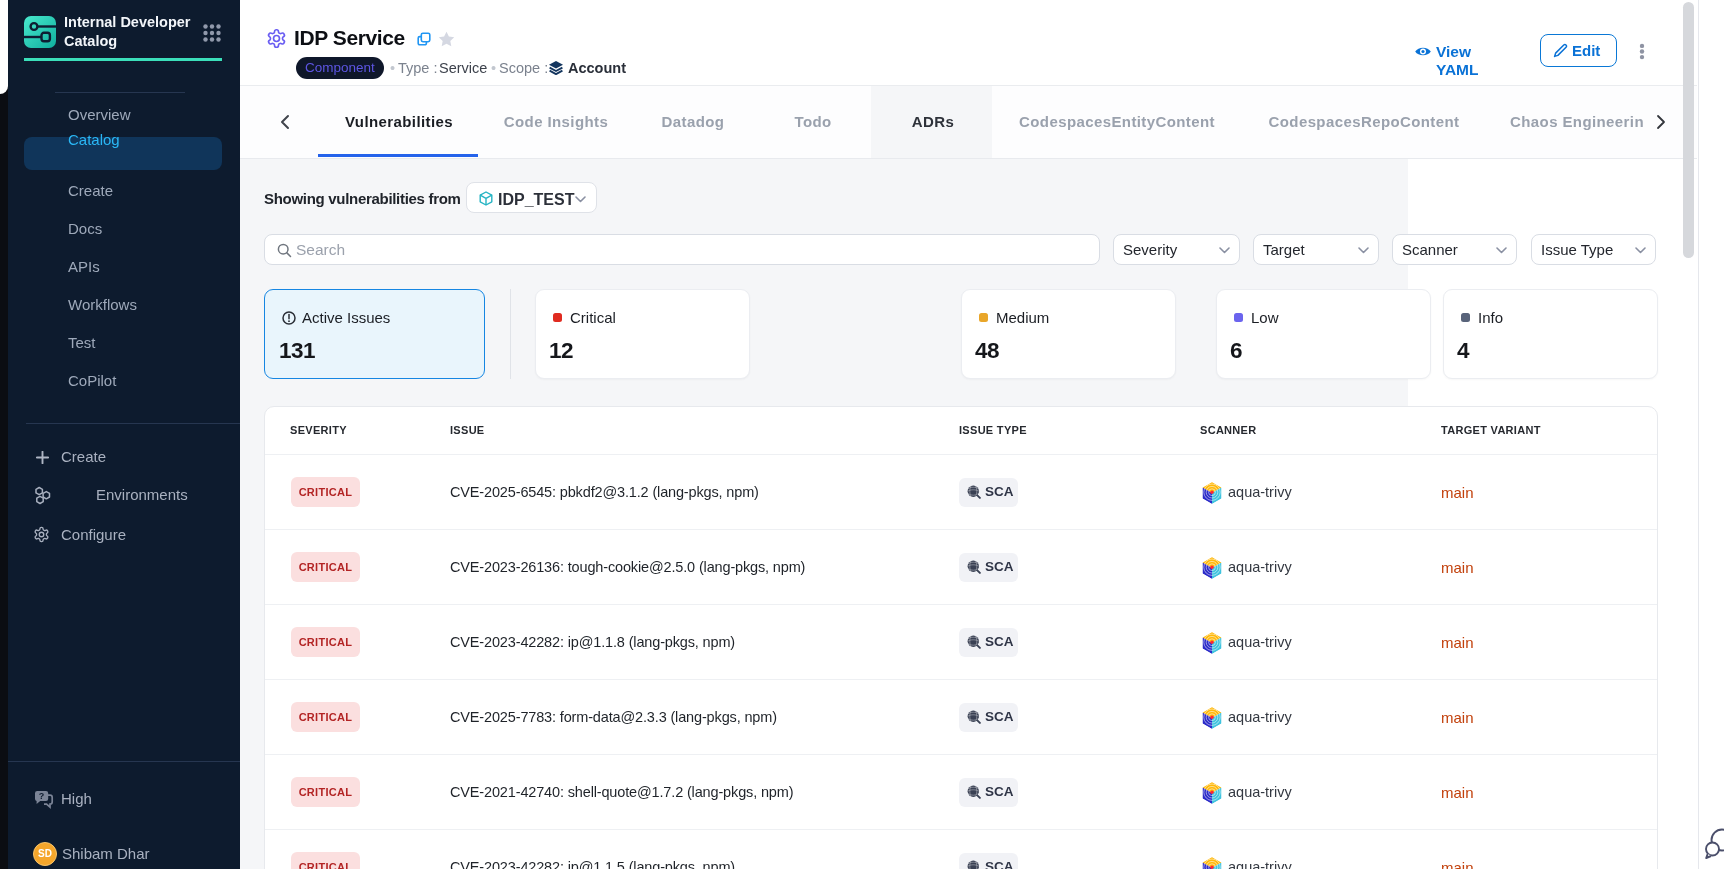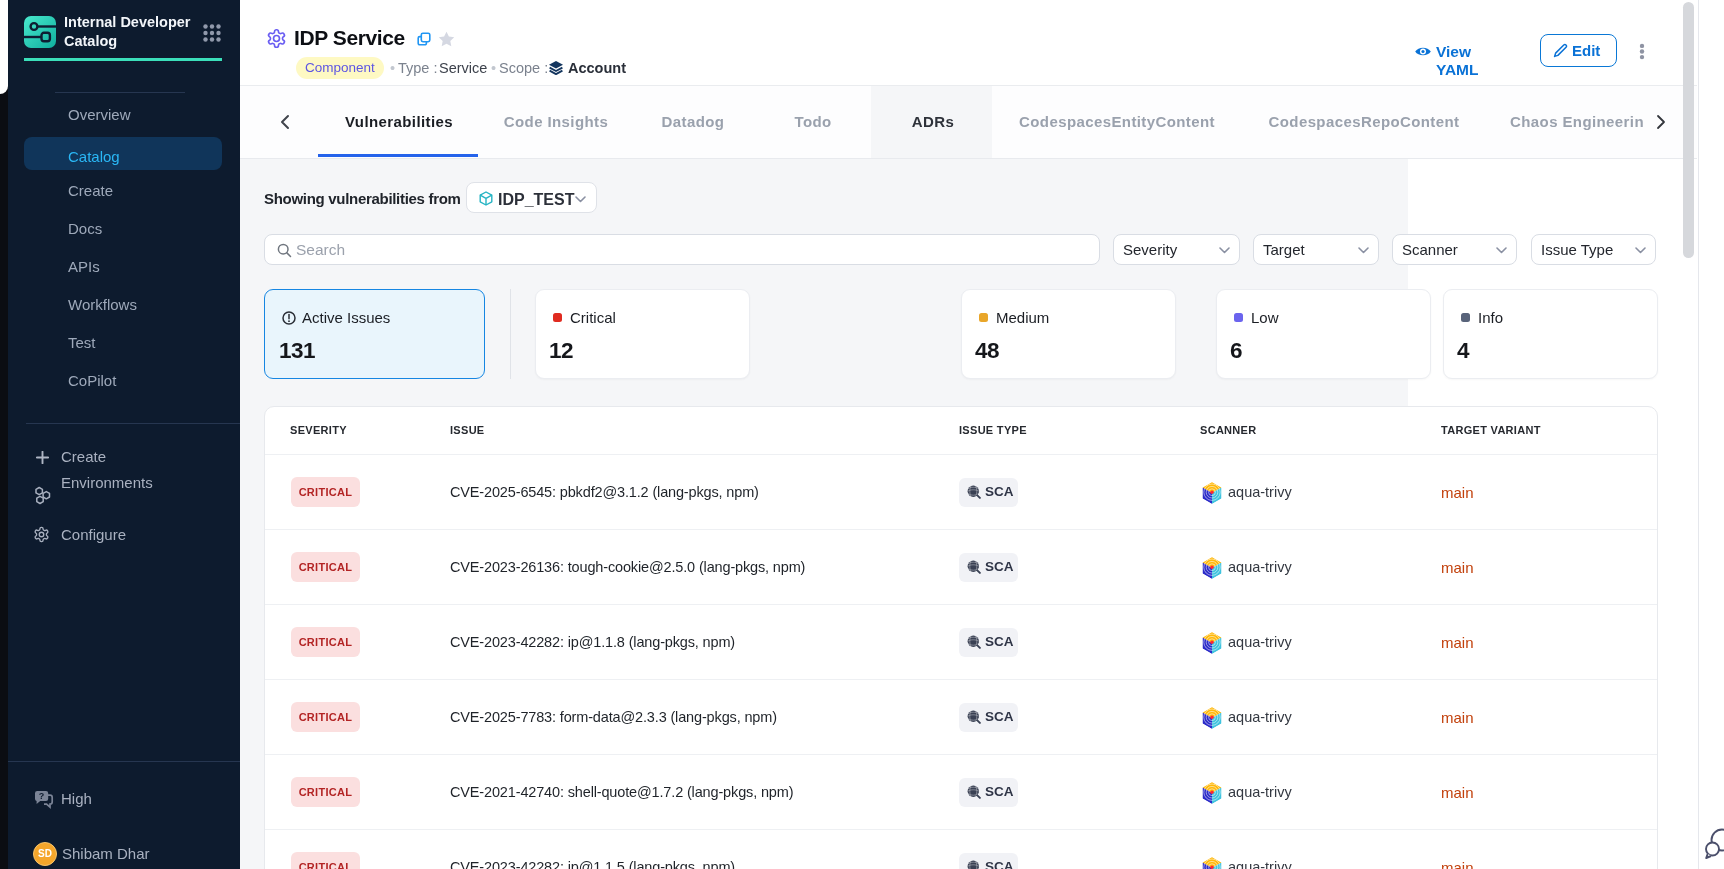--- a/index.html
+++ b/index.html
@@ -20,21 +20,21 @@
 .sb-item { left:60px; height:20px; color:#9ea9ba; font-size:15px; line-height:20px; }
 .cat-pill { left:16px; top:137px; width:198px; height:33px; background:#10355a; border-radius:8px; }
 .sb-div2 { left:18px; top:423px; width:214px; height:1px; background:#263650; }
 .sb-div3 { left:0px; top:761px; width:232px; height:1px; background:#263650; }
 .sb-item2 { left:53px; height:20px; color:#a9b1c0; font-size:15px; line-height:20px; }
 
 
 .main { left:240px; top:0; width:1168px; height:869px; background:#f5f6f8;margin-top:17px; }
 .hdr { left:0; top:0; width:1457px; height:69px; background:#fff; border-bottom:1px solid #eaecef; }
 .h-title { left:54px; top:9px; font-size:21px; font-weight:700; color:#0d0f14; letter-spacing:-0.4px; }
-.chip-comp { left:56px; top:40px; height:22px; padding:0 9px; background:#fef9c3; border-radius:11px; color:#5d55e3; font-size:13.5px; line-height:22px; font-weight:500; }
+.chip-comp { left:56px; top:40px; height:22px; padding:0 9px; background:#0f172a; border-radius:11px; color:#5d55e3; font-size:13.5px; line-height:22px; font-weight:500; }
 .h-meta { top:43px; font-size:14.5px; color:#7b828e; line-height:17px; }
 .viewyaml { left:1196px; top:26px; font-size:15.5px; font-weight:700; color:#0a72d6; }
 .editbtn { left:1300px; top:17px; width:77px; height:33px; border:1px solid #0a78d6; border-radius:8px; background:#fff; }
 .edittxt { left:1332px; top:25px; font-size:15px; font-weight:700; color:#0a72d6; }
 
 
 .tabs { left:0; top:69px; width:1457px; height:73px; background:#fdfdfe; border-bottom:1px solid #e8eaee; }
 .adrbg { left:631px; top:0px; width:121px; height:72px; background:#f5f6f8; }
 .tab { top:26px; line-height:20px; font-size:15px; font-weight:700; color:#9aa1ad; letter-spacing:0.4px; white-space:nowrap; }
 .tab.on { color:#1a1d23; }
@@ -104,39 +104,39 @@
         <circle cx="14" cy="14" r="2.2"></circle>
         <circle cx="20.5" cy="14" r="2.2"></circle>
       <circle cx="7.5" cy="20.5" r="2.2"></circle>
         <circle cx="14" cy="20.5" r="2.2"></circle>
         <circle cx="20.5" cy="20.5" r="2.2"></circle>
     </svg>
     <div class="abs tealline"></div>
     <div class="abs sb-div1"></div>
     <div class="abs sb-item" style="top:105px;">Overview</div>
     <div class="abs cat-pill"></div>
-    <div class="abs sb-item" style="top:147px; color:#2ab7f5;">Catalog</div>
+    <div class="abs sb-item" style="top:130px; color:#2ab7f5;">Catalog</div>
     <div class="abs sb-item" style="top:181px;">Create</div>
     <div class="abs sb-item" style="top:219px;">Docs</div>
     <div class="abs sb-item" style="top:257px;">APIs</div>
     <div class="abs sb-item" style="top:295px;">Workflows</div>
     <div class="abs sb-item" style="top:333px;">Test</div>
     <div class="abs sb-item" style="top:371px;">CoPilot</div>
     <div class="abs sb-div2"></div>
     <svg class="abs" style="left:28px; top:451px;" width="13" height="13" viewBox="0 0 13 13" stroke="#aeb6c4" stroke-width="1.9" stroke-linecap="round">
       <line x1="6.5" y1="0.8" x2="6.5" y2="12.2"></line>
         <line x1="0.8" y1="6.5" x2="12.2" y2="6.5"></line>
     </svg>
     <div class="abs sb-item2" style="top:447px;">Create</div>
     <svg class="abs" style="left:26px; top:486px;" width="18" height="19" viewBox="0 0 18 19" fill="none" stroke="#a8b0bf" stroke-width="1.5" stroke-linejoin="round">
       <path d="M5.2 1.5 L8.4 3.3 V6.9 L5.2 8.7 L2 6.9 V3.3 Z"></path>
       <path d="M12.3 5.6 L15.5 7.4 V11 L12.3 12.8 L9.1 11 V7.4 Z"></path>
       <path d="M6 10.3 L9.2 12.1 V15.7 L6 17.5 L2.8 15.7 V12.1 Z"></path>
     </svg>
-    <div class="abs sb-item2" style="top:473px;">Environments</div>
+    <div class="abs sb-item2" style="top:485px;margin-left:35px;">Environments</div>
     <svg class="abs" style="left:25px; top:526px;" width="17" height="17" viewBox="0 0 24 24" fill="none" stroke="#a8b0bf" stroke-width="1.9" stroke-linejoin="round">
       <path d="M12.22 2h-.44a2 2 0 0 0-2 2v.18a2 2 0 0 1-1 1.73l-.43.25a2 2 0 0 1-2 0l-.15-.08a2 2 0 0 0-2.73.73l-.22.38a2 2 0 0 0 .73 2.73l.15.1a2 2 0 0 1 1 1.72v.51a2 2 0 0 1-1 1.74l-.15.09a2 2 0 0 0-.73 2.73l.22.38a2 2 0 0 0 2.73.73l.15-.08a2 2 0 0 1 2 0l.43.25a2 2 0 0 1 1 1.73V20a2 2 0 0 0 2 2h.44a2 2 0 0 0 2-2v-.18a2 2 0 0 1 1-1.73l.43-.25a2 2 0 0 1 2 0l.15.08a2 2 0 0 0 2.73-.73l.22-.39a2 2 0 0 0-.73-2.73l-.15-.08a2 2 0 0 1-1-1.74v-.5a2 2 0 0 1 1-1.74l.15-.09a2 2 0 0 0 .73-2.73l-.22-.38a2 2 0 0 0-2.73-.73l-.15.08a2 2 0 0 1-2 0l-.43-.25a2 2 0 0 1-1-1.73V4a2 2 0 0 0-2-2z"></path>
       <circle cx="12" cy="12" r="3.2"></circle>
     </svg>
     <div class="abs sb-item2" style="top:525px;">Configure</div>
     <div class="abs sb-div3"></div>
     <svg class="abs" style="left:26px; top:790px;" width="21" height="20" viewBox="0 0 21 20">
       <g fill="none" stroke="#7b8496" stroke-width="1.7">
         <path d="M7.2 5.2 H16 A2.2 2.2 0 0 1 18.2 7.4 v4.6 A2.2 2.2 0 0 1 16 14.2 l0 3 -3.4-3 H10"></path>
       </g>

